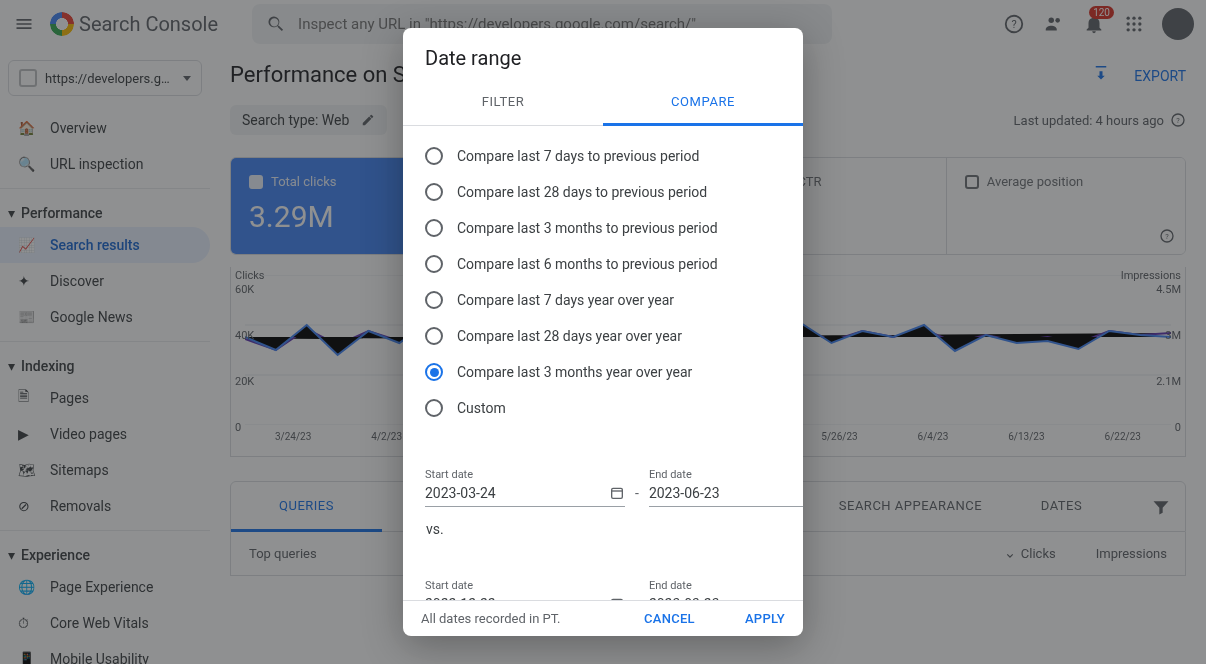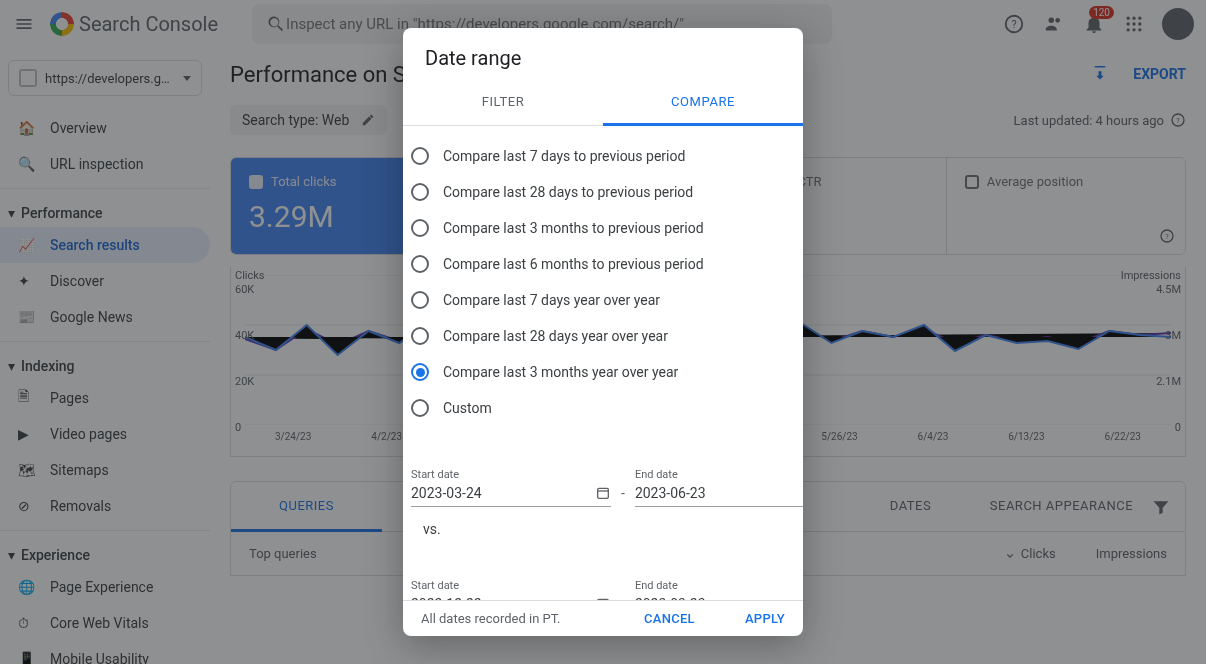--- a/index.html
+++ b/index.html
@@ -48,20 +48,21 @@
     .search-box {
       flex: 1;
       max-width: 580px;
       margin-left: 20px;
       background: #f1f3f4;
       border-radius: 8px;
       display: flex;
       align-items: center;
       height: 40px;
       padding: 0 14px;
+      gap: 12px;
       color: #5f6368;
     }
     .search-box input {
       border: none;
       background: transparent;
       flex: 1;
       font-size: 15px;
       color: #5f6368;
       outline: none;
     }
@@ -155,25 +156,25 @@
       position: relative;
     }
     .page-title-row {
       display: flex;
       align-items: center;
       justify-content: space-between;
     }
     .page-title { font-size: 22px; color: #202124; }
     .export-btn {
       display: flex;
-      align-items: flex-start;
+      align-items: flex-end;
       gap: 24px;
       color: #1a73e8;
       font-size: 14px;
-      font-weight: 700;
+      font-weight: 400;
       cursor: pointer;
     }
     .filter-chip-row {
       display: flex;
       align-items: center;
       gap: 12px;
       margin-top: 18px;
       font-size: 14px;
       color: #3c4043;
     }
@@ -220,35 +221,35 @@
       border-radius: 8px;
       box-shadow: 0 10px 40px rgba(0,0,0,.3);
       display: flex;
       flex-direction: column;
       max-height: 608px;
     }
     .modal-title { padding: 18px 22px 10px; font-size: 20px; }
     .modal-tabs { display: flex; border-bottom: 1px solid #dadce0; }
     .modal-tab { flex: 1; text-align: center; padding: 14px 0; font-size: 13px; letter-spacing: .6px; color: #5f6368; cursor: pointer; }
     .modal-tab.active { color: #1a73e8; border-bottom: 3px solid #1a73e8; margin-bottom: -1px; font-weight: 400; }
-    .modal-body { padding: 12px 18px 4px 4px; overflow-y: auto; }
+    .modal-body { padding: 12px 18px 4px 18px; overflow-y: auto; }
     .radio-row { display: flex; align-items: center; gap: 14px; padding: 9px 4px; font-size: 14px; color: #3c4043; cursor: pointer; }
     .radio {
       width: 18px; height: 18px; border: 2px solid #5f6368; border-radius: 50%;
       display: flex; align-items: center; justify-content: center;
     }
     .radio.checked { border-color: #1a73e8; }
     .radio.checked::after { content: ''; width: 9px; height: 9px; background: #1a73e8; border-radius: 50%; }
     .date-fields { display: flex; align-items: flex-end; gap: 10px; margin: 6px 4px 2px; }
     .datefield { flex: 1; margin-top: 36px; }
     .datefield-label { font-size: 11px; color: #5f6368; }
     .datefield-input-row { display: flex; align-items: center; border-bottom: 1px solid #9aa0a6; padding: 4px 0 5px; gap: 6px; }
     .datefield-input-row input { border: none; flex: 1; font-size: 14px; outline: none; color: #3c4043; }
     .dash { color: #5f6368; padding-bottom: 6px; font-size: 14px; }
-    .vs-label { font-size: 14px; color: #3c4043; margin: 14px 16px 4px; }
+    .vs-label { font-size: 14px; color: #3c4043; margin: 14px 5px 4px; }
     .modal-footer {
       border-top: 1px solid #dadce0;
       padding: 10px 18px;
       display: flex;
       align-items: center;
       gap: 18px;
       font-size: 13px;
     }
     .footer-note { color: #5f6368; flex: 1; }
     .text-btn { color: #1a73e8; font-weight: 500; cursor: pointer; letter-spacing: .3px; margin-left: 32px; }
@@ -496,22 +497,22 @@
           <span>6/13/23</span>
           <span>6/22/23</span>
         </div>
       </div>
 
       <div class="tabs-row">
         <div class="tab active">QUERIES</div>
         <div class="tab">PAGES</div>
         <div class="tab">COUNTRIES</div>
         <div class="tab">DEVICES</div>
+        <div class="tab">SEARCH APPEARANCE</div>
         <div class="tab">DATES</div>
-        <div class="tab">SEARCH APPEARANCE</div>
         <div class="filter-icon-box">
           <svg width="20" height="20" viewBox="0 0 24 24" fill="#5f6368">
               <path d="M3 5h18l-7 8v6l-4 2v-8z"></path>
             </svg>
         </div>
       </div>
       <div class="table-head">
         <span>Top queries</span>
         <span style="display:flex;gap:40px">
           <span style="display:flex;align-items:center;gap:4px">

